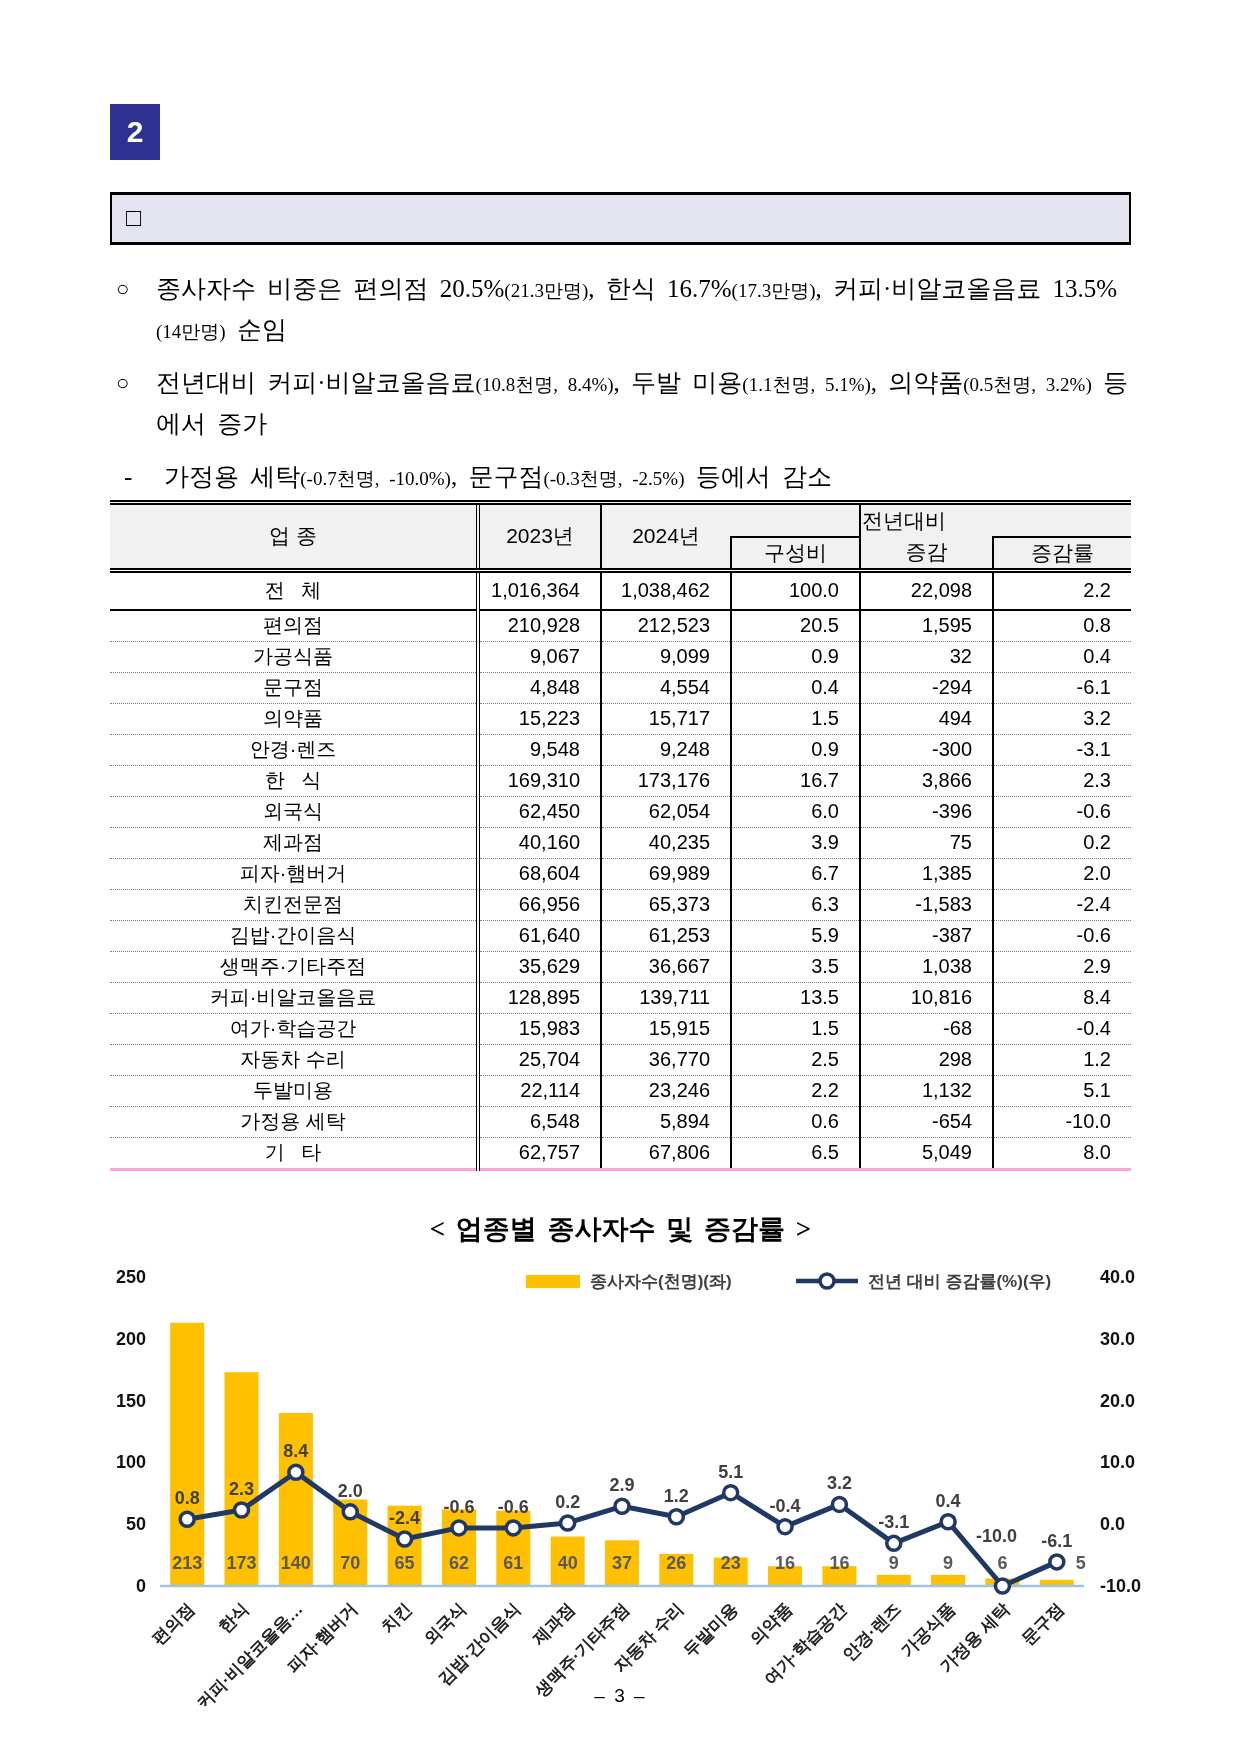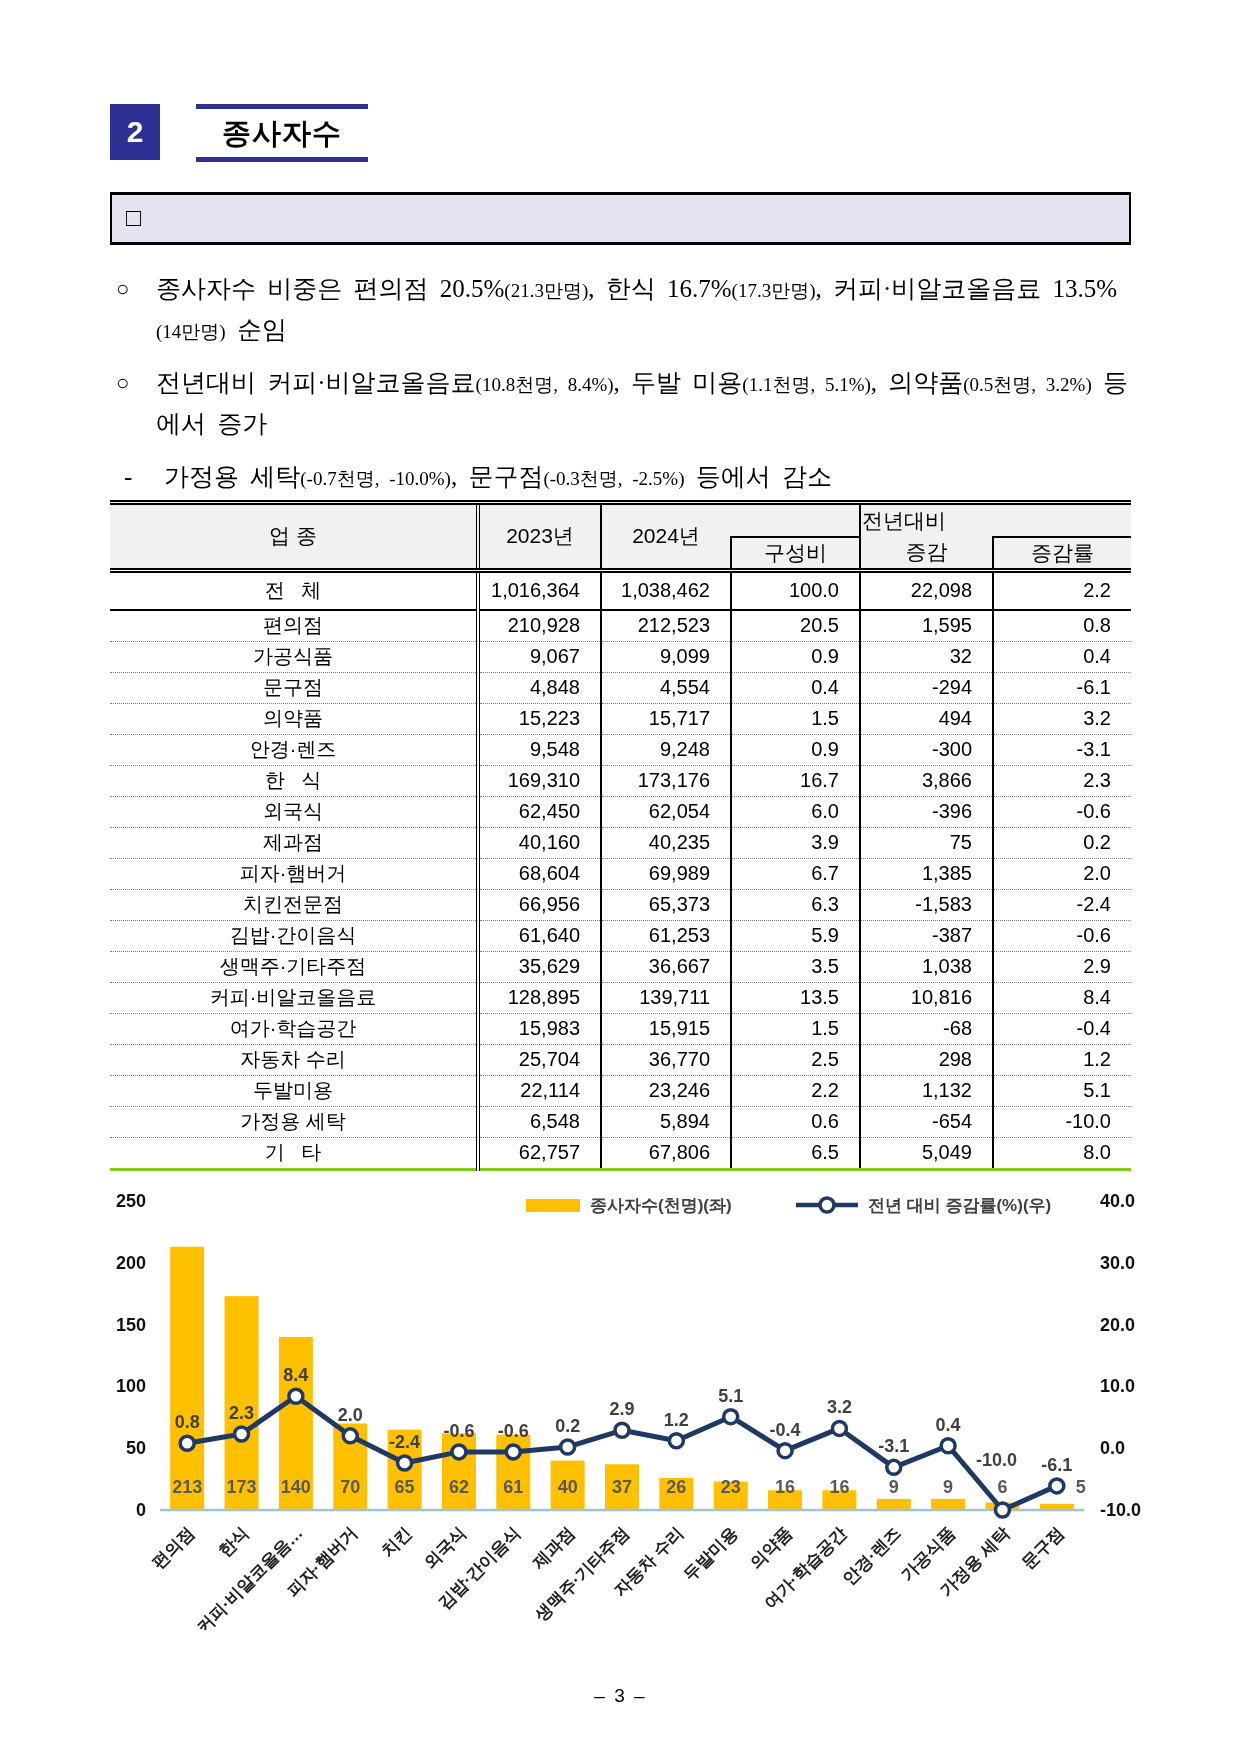--- a/index.html
+++ b/index.html
@@ -77,21 +77,21 @@
   th.h-share{border-left:2px solid #000;}
   th.h-chg{border-left:2px solid #000;}
   th.h-rate{border-left:2px solid #000;border-top:2px solid #000;}
   .tbl td{height:30px;padding:0;}
   .tbl td.c0{text-align:center;white-space:pre;}
   .tbl td.num{text-align:right;padding-right:20px;}
   .tbl td.c1{border-left:4px double #000;}
   .tbl td.c2,.tbl td.c3,.tbl td.c4,.tbl td.c5{border-left:2px solid #000;}
   .tbl tr.row-total td{border-top:5px double #000;border-bottom:2.5px solid #000;height:36px;}
   .tbl tbody tr td{border-top:1px dotted #808080;}
-  .tbl tbody tr:last-child td{border-bottom:3px solid #84cc16;}
+  .tbl tbody tr:last-child td{border-bottom:3px solid #f9a8d4;}
 
   
   .chart-title{
     margin-top:40px;text-align:center;
     font-family:"Liberation Serif","DejaVu Serif",serif;
     font-size:27px;font-weight:bold;word-spacing:4px;
   }
   .chart-wrap{margin-top:4px;margin-left:96px;}
   .chart-wrap svg text.ax{font-size:18px;font-weight:bold;fill:#111;}
   .chart-wrap svg text.bar-label{font-size:18px;font-weight:bold;fill:#595959;}
@@ -106,23 +106,20 @@
   }
 </style>
 </head>
 <body>
 
 <div class="page">
   <div class="content">
 
     <div class="sec-header">
       <div class="sec-num">2</div>
-      <div class="sec-titlebox">
-        <span class="sec-title">종사자수</span>
-      </div>
     </div>
 
     <div class="headline">
       <span class="marker">□</span>
     </div>
 
     <div class="bullets" id="bullets">
         <div class="bullet">
           <span class="bmark">○</span>
           <span class="btext"><span>종사자수 비중은 편의점 20.5%</span><span class="seg-s">(21.3만명)</span><span>, 한식 16.7%</span><span class="seg-s">(17.3만명)</span><span>, 커피·비알코올음료 13.5%</span><span class="seg-s">(14만명)</span><span> 순임</span></span>
@@ -310,20 +307,21 @@
             <td class="c0">기   타</td>
             <td class="c1 num">62,757</td>
             <td class="c2 num">67,806</td>
             <td class="c3 num">6.5</td>
             <td class="c4 num">5,049</td>
             <td class="c5 num">8.0</td>
           </tr>
         </tbody>
     </table>
 
+    <div class="chart-title">&lt; 업종별 종사자수 및 증감률 &gt;</div>
   </div>
 
   <div class="chart-wrap">
     <svg id="chart-svg" viewBox="0 0 1070 455" width="1070" height="455">
         <text x="50" y="341" text-anchor="end" class="ax">0</text>
         <text x="50" y="279.2" text-anchor="end" class="ax">50</text>
         <text x="50" y="217.39999999999998" text-anchor="end" class="ax">100</text>
         <text x="50" y="155.6" text-anchor="end" class="ax">150</text>
         <text x="50" y="93.79999999999998" text-anchor="end" class="ax">200</text>
         <text x="50" y="32" text-anchor="end" class="ax">250</text>

